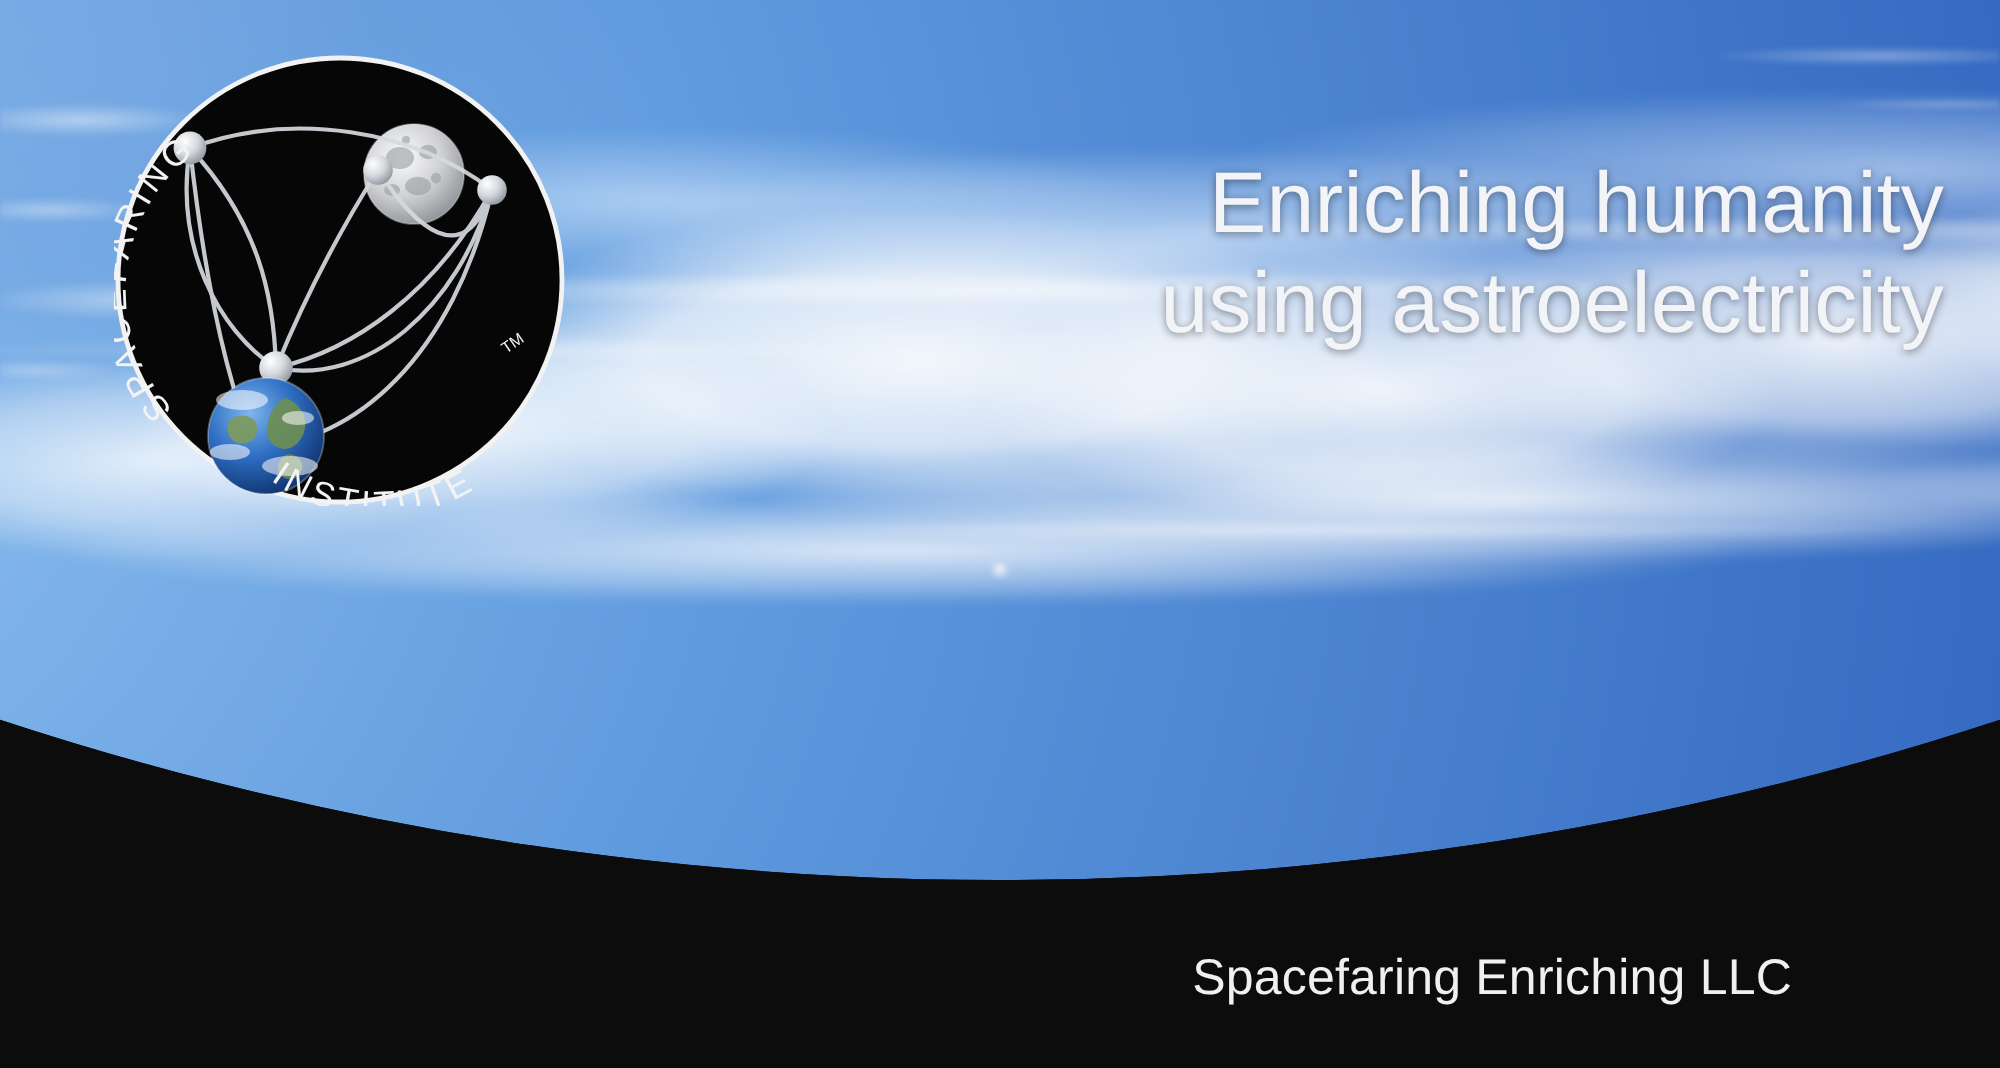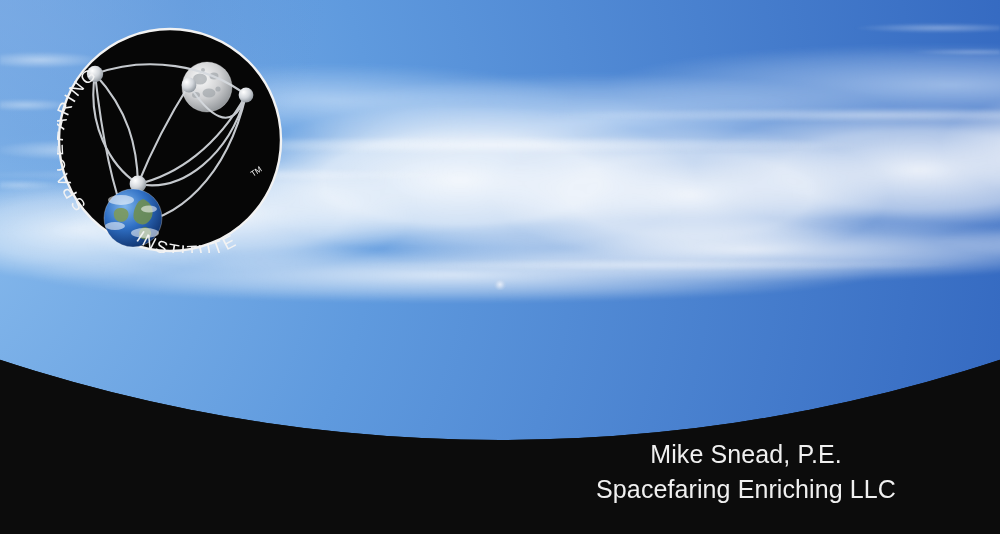--- a/index.html
+++ b/index.html
@@ -237,19 +237,20 @@
       <text font-family="'Liberation Sans', sans-serif" font-size="17.5" font-weight="400" letter-spacing="2.1" fill="#f3f3f3">
         <textPath href="#arcLeft" startOffset="4%">SPACEFARING</textPath>
       </text>
       <text font-family="'Liberation Sans', sans-serif" font-size="17.5" font-weight="400" letter-spacing="2.1" fill="#f3f3f3">
         <textPath href="#arcRight" startOffset="3%">INSTITUTE</textPath>
       </text>
       <text x="196" y="150" font-family="'Liberation Sans', sans-serif" font-size="8" fill="#f3f3f3" transform="rotate(-34 196 150)">TM</text>
     </svg>
   </div>
 
+  <div class="title">Enriching humanity
+using astroelectricity</div>
 
   <div class="byline">
-    <div>Mike Snead, P.E.</div>
     <div>Spacefaring Enriching LLC</div>
   </div>
 
 </div>
 
 </body></html>

